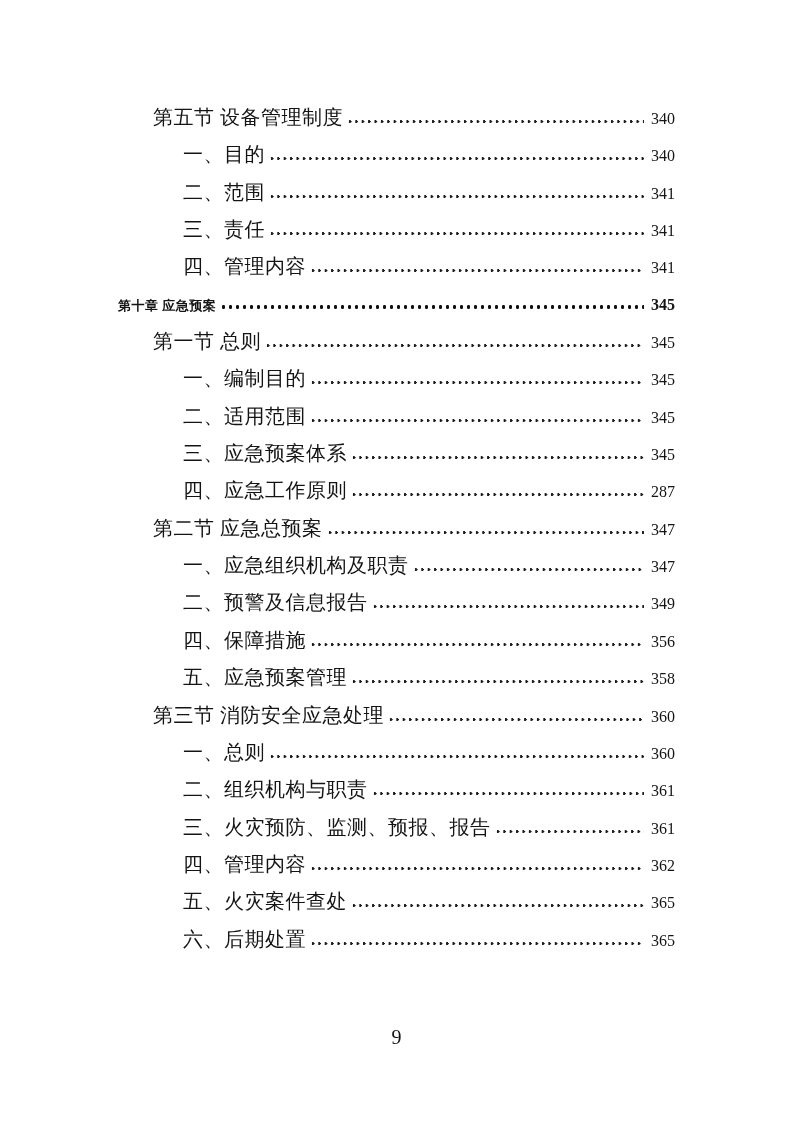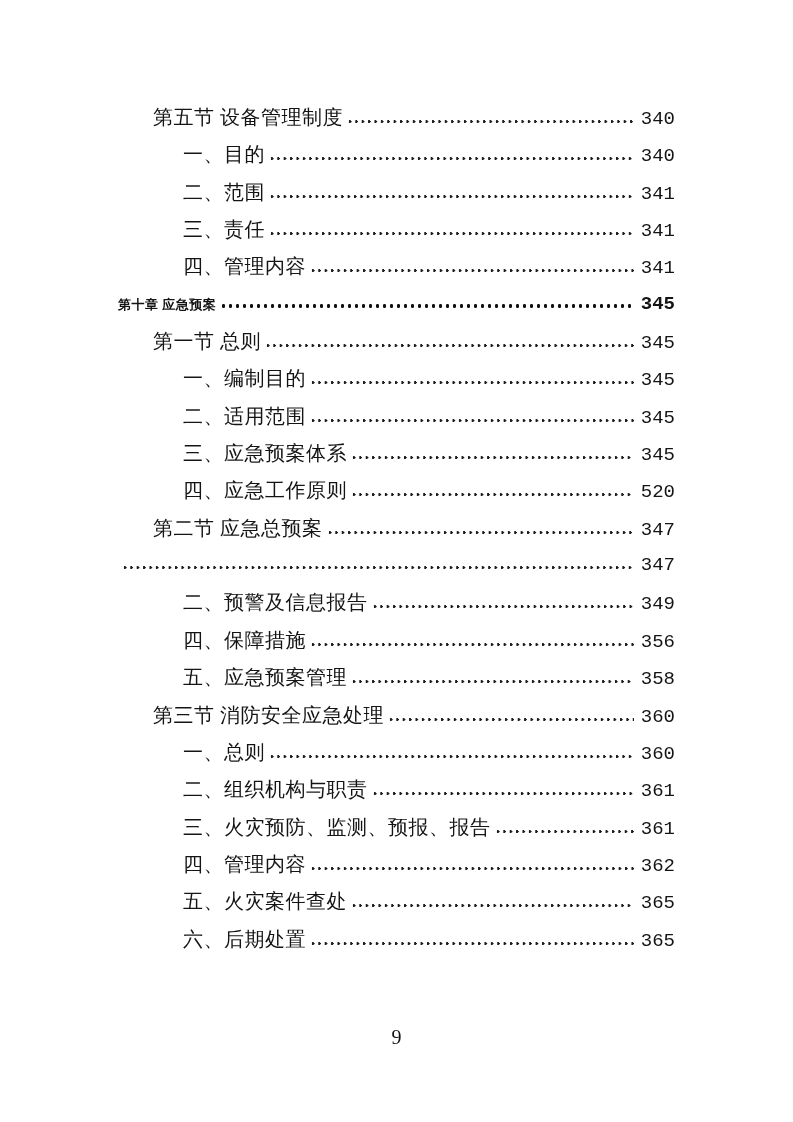--- a/index.html
+++ b/index.html
@@ -36,22 +36,22 @@
     min-width: 18px;
     height: 5px;
     margin: 0 7px 0 5px;
     background-image: radial-gradient(circle at 2px 2.6px, #1c1c1c 1.25px, transparent 1.55px);
     background-size: 6.4px 5px;
     background-repeat: repeat-x;
     background-position: left bottom;
   }
   .toc-page {
     flex: 0 0 auto;
-    font-family: Liberation Mono, monospace;
-    font-size: 19px;
+    font-family: Liberation Serif, serif;
+    font-size: 16px;
   }
   .level-chapter { font-weight: bold; }
   .level-chapter .toc-title { font-size: 13px; padding-left: 0; }
   .level-chapter .toc-page { font-weight: bold; }
   .level-chapter .toc-leader {
     height: 6px;
     background-image: radial-gradient(circle at 2.5px 3px, #111111 1.7px, transparent 2.0px);
     background-size: 7px 6px;
   }
   .level-section .toc-title { padding-left: 35px; }
@@ -127,30 +127,31 @@
 
   <div class="toc-row level-item">
     <span class="toc-title">三、应急预案体系</span>
     <span class="toc-leader"></span>
     <span class="toc-page">345</span>
   </div>
 
   <div class="toc-row level-item">
     <span class="toc-title">四、应急工作原则</span>
     <span class="toc-leader"></span>
-    <span class="toc-page">520</span>
+    <span class="toc-page">287</span>
   </div>
 
   <div class="toc-row level-section">
     <span class="toc-title">第二节 应急总预案</span>
     <span class="toc-leader"></span>
     <span class="toc-page">347</span>
   </div>
 
   <div class="toc-row level-item">
+    <span class="toc-title">一、应急组织机构及职责</span>
     <span class="toc-leader"></span>
     <span class="toc-page">347</span>
   </div>
 
   <div class="toc-row level-item">
     <span class="toc-title">二、预警及信息报告</span>
     <span class="toc-leader"></span>
     <span class="toc-page">349</span>
   </div>
 

